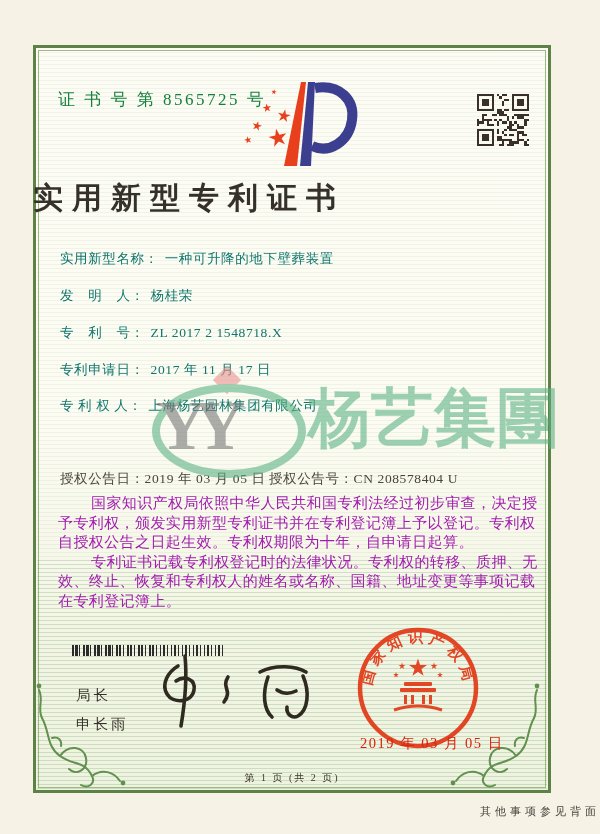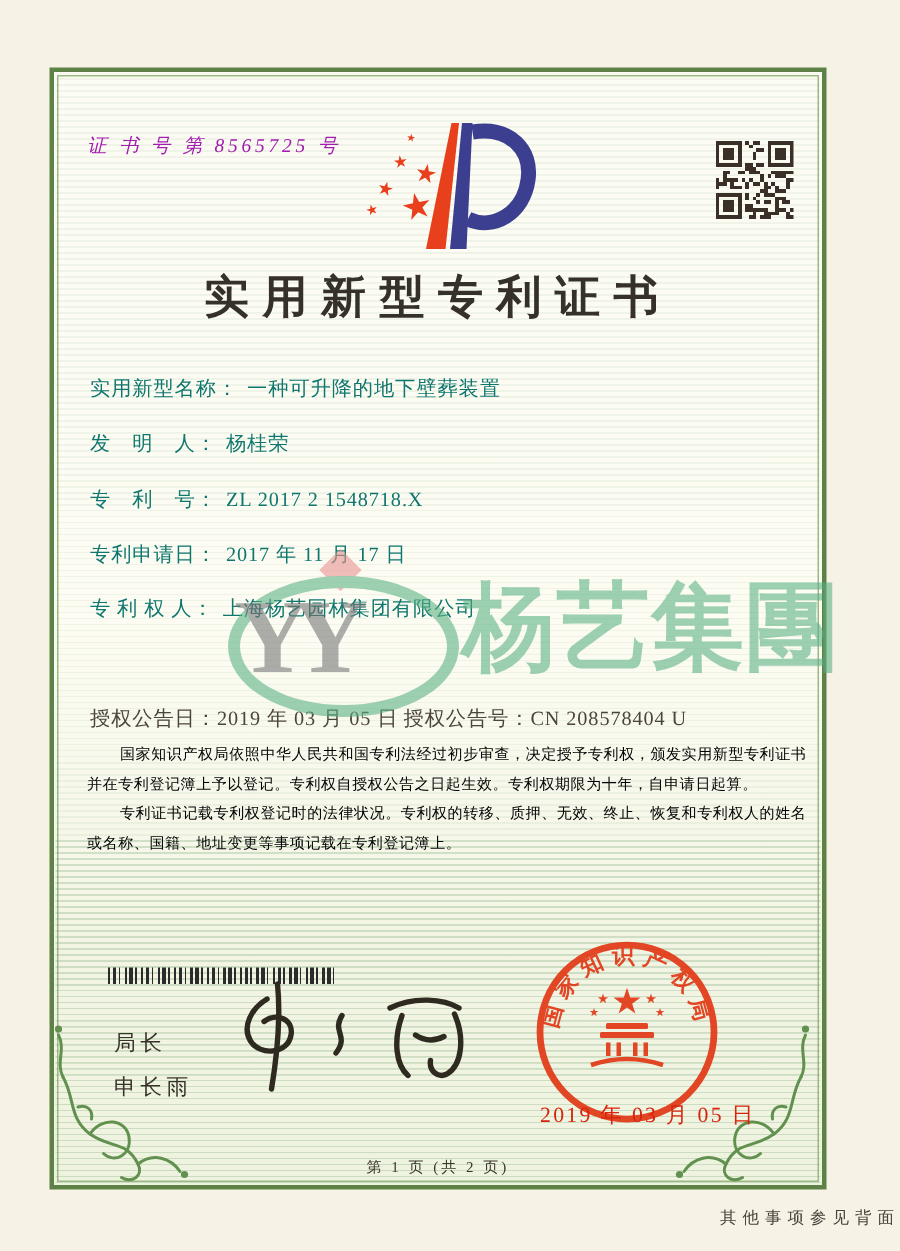--- a/index.html
+++ b/index.html
@@ -18,34 +18,34 @@
   .guilloche-faint{
     position:absolute; left:37px; top:49px; width:510px; height:740px;
     background:repeating-linear-gradient(0deg, rgba(125,170,125,.10) 0 1px, transparent 1px 4px);
     pointer-events:none;
   }
   .guilloche-strong{
     position:absolute; left:37px; top:560px; width:510px; height:229px;
     background:repeating-linear-gradient(0deg, rgba(118,165,118,.22) 0 1px, transparent 1px 4px);
     pointer-events:none;
   }
-  .cert-no{position:absolute; left:58px; top:88px; font-size:13px; letter-spacing:2.5px; color:#a21caf; z-index:2;font-style:italic;}
+  .cert-no{position:absolute; left:58px; top:88px; font-size:17px; letter-spacing:2.5px; color:#15803d; z-index:2;}
   .logo{position:absolute; left:240px; top:76px; z-index:2;}
   .qr{position:absolute; left:477px; top:94px; z-index:2;}
   .title{
-    position:absolute; left:33px; top:178px; width:518px; text-align:center;
+    position:absolute; left:33px; top:178px; width:518px; text-align:left;
     font-size:30px; font-weight:600; letter-spacing:9px; color:#35302a; z-index:2;
   }
   .row{position:absolute; left:60px; font-size:13.5px; color:#0f766e; letter-spacing:.6px; z-index:2; white-space:nowrap;}
   .row .lbl{margin-right:6px;}
   .r1{top:250px}.r2{top:287px}.r3{top:324px}.r4{top:361px}.r5{top:397px}.r6{top:434px}
   .grant-left{position:absolute; left:60px; top:470px; font-size:13.5px; letter-spacing:.6px; z-index:2; white-space:nowrap;}
   .grant-right{position:absolute; left:269px; top:470px; font-size:13.5px; letter-spacing:.6px; z-index:2; white-space:nowrap;}
   .paras{position:absolute; left:58px; top:494px; width:482px; z-index:2;}
-  .paras p{margin:0; text-indent:2.2em; font-size:10px; line-height:19.5px; letter-spacing:.4px; color:#000000;}
+  .paras p{margin:0; text-indent:2.2em; font-size:15px; line-height:19.5px; letter-spacing:.4px; color:#a21caf;}
   .watermark{position:absolute; left:150px; top:368px; width:420px; height:120px; opacity:.58; pointer-events:none; z-index:4;}
   .wm-ellipse{position:absolute; left:2px; top:16px; width:138px; height:78px; border:8px solid #58b183; border-radius:50%;}
   .wm-yy{position:absolute; left:6px; top:8px; width:146px; text-align:left; font-size:70px; line-height:100px; font-weight:bold; letter-spacing:-12px; color:#737373; font-family:Liberation Serif, serif;}
   .wm-diamond{position:absolute; left:67px; top:2px; width:20px; height:20px; background:#e98f8f; transform:rotate(45deg);}
   .wm-text{position:absolute; left:158px; top:8px; font-size:62px; font-weight:bold; color:#58b183; letter-spacing:1px; white-space:nowrap; font-family:"DejaVu Serif",serif; transform:scaleY(1.04);}
   .barcode{
     position:absolute; left:72px; top:645px; width:152px; height:11px; z-index:2;
     background:repeating-linear-gradient(90deg,#2b2b2b 0 1.5px, transparent 1.5px 3px, #2b2b2b 3px 5.5px, transparent 5.5px 7px, #2b2b2b 7px 8px, transparent 8px 11px);
   }
   .director{position:absolute; left:76px; top:686px; font-size:14.5px; letter-spacing:3px; color:#38332a; z-index:2;}

